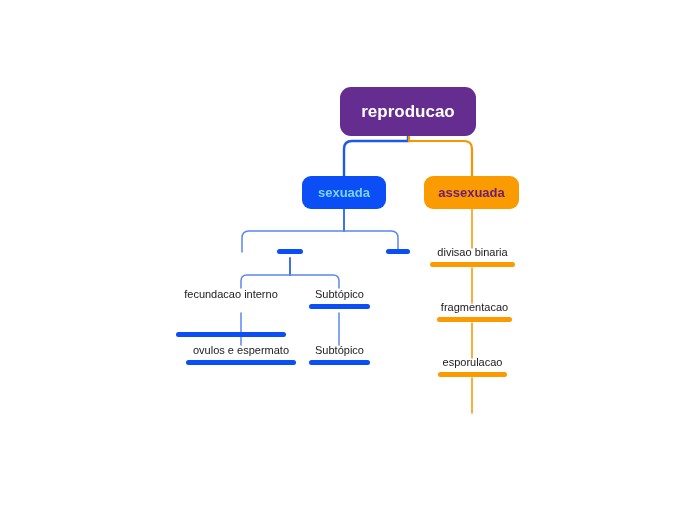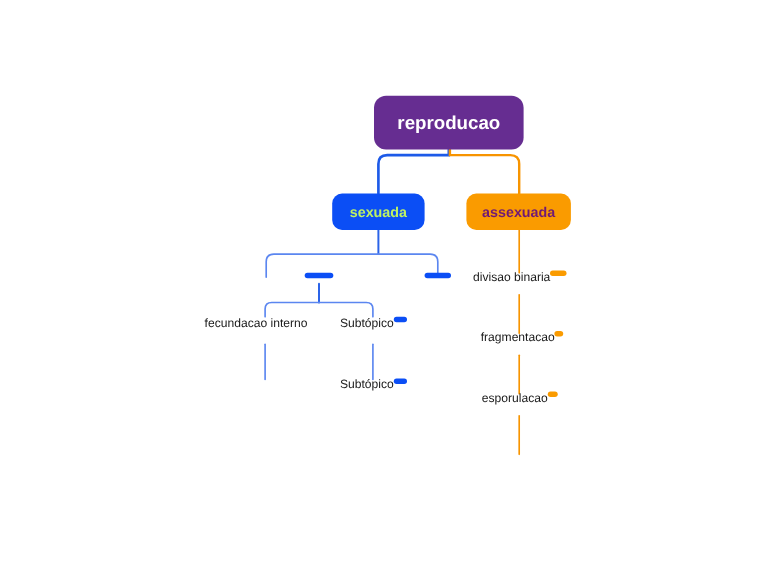--- a/index.html
+++ b/index.html
@@ -48,39 +48,40 @@
     color: #ffffff;
     font-size: 17px;
     border-radius: 11px;
   }
   .boxnode.sexuada {
     left: 302px;
     top: 176px;
     width: 84px;
     height: 33px;
     background: #0b4ef5;
-    color: #bef264;
+    color: #7dd3fc;
     font-size: 13px;
     align-items: center;
   }
   .boxnode.assexuada {
     left: 424px;
     top: 176px;
     width: 95px;
     height: 33px;
     background: #fa9b00;
     color: #701a75;
     font-size: 13px;
   }
 
   
   .linenode {
     position: absolute;
     display: flex;
-    flex-direction: row;
+    flex-direction: column;
+    align-items: center;
     z-index: 3;
   }
   .linenode .lbl {
     font-size: 11px;
     color: #1a1a1a;
     line-height: 13px;
     white-space: nowrap;
     margin-bottom: 3px;
     text-align: center;
   }
@@ -144,25 +145,29 @@
   <div class="linenode blue stub" style="left:277px; top:248px;">
     <span class="lbl"></span>
     <span class="bar" style="width:26px;"></span>
   </div>
 
   <div class="linenode blue stub" style="left:386px; top:248px;">
     <span class="lbl"></span>
     <span class="bar" style="width:24px;"></span>
   </div>
 
-  <div class="linenode blue" style="left:186px; top:288px; width:110px;gap:28px;">
+  <div class="linenode blue" style="left:176px; top:288px; width:110px;gap:28px;">
     <span class="lbl">fecundacao interno</span>
     <span class="bar" style="width:110px;"></span>
   </div>
 
+  <div class="linenode blue" style="left:186px; top:344px; width:110px;">
+    <span class="lbl">ovulos e espermato</span>
+    <span class="bar" style="width:110px;"></span>
+  </div>
 
   <div class="linenode blue" style="left:309px; top:288px; width:61px;">
     <span class="lbl">Subtópico</span>
     <span class="bar" style="width:61px;"></span>
   </div>
 
   <div class="linenode blue" style="left:309px; top:344px; width:61px;">
     <span class="lbl">Subtópico</span>
     <span class="bar" style="width:61px;"></span>
   </div>

